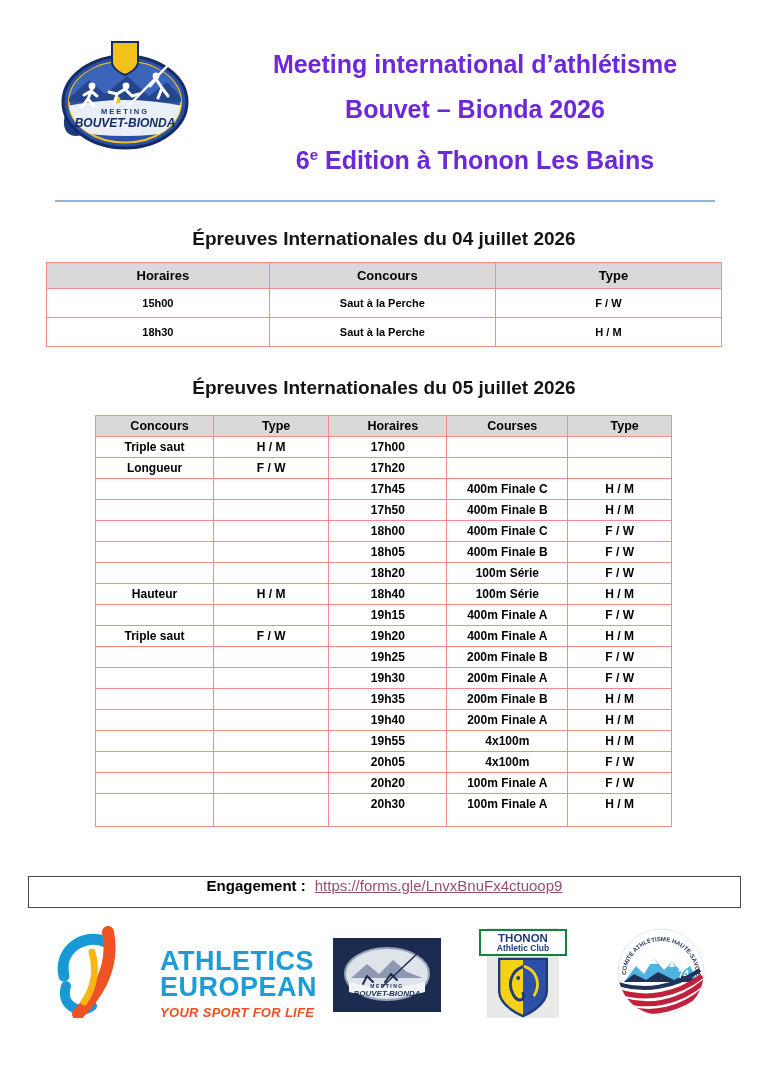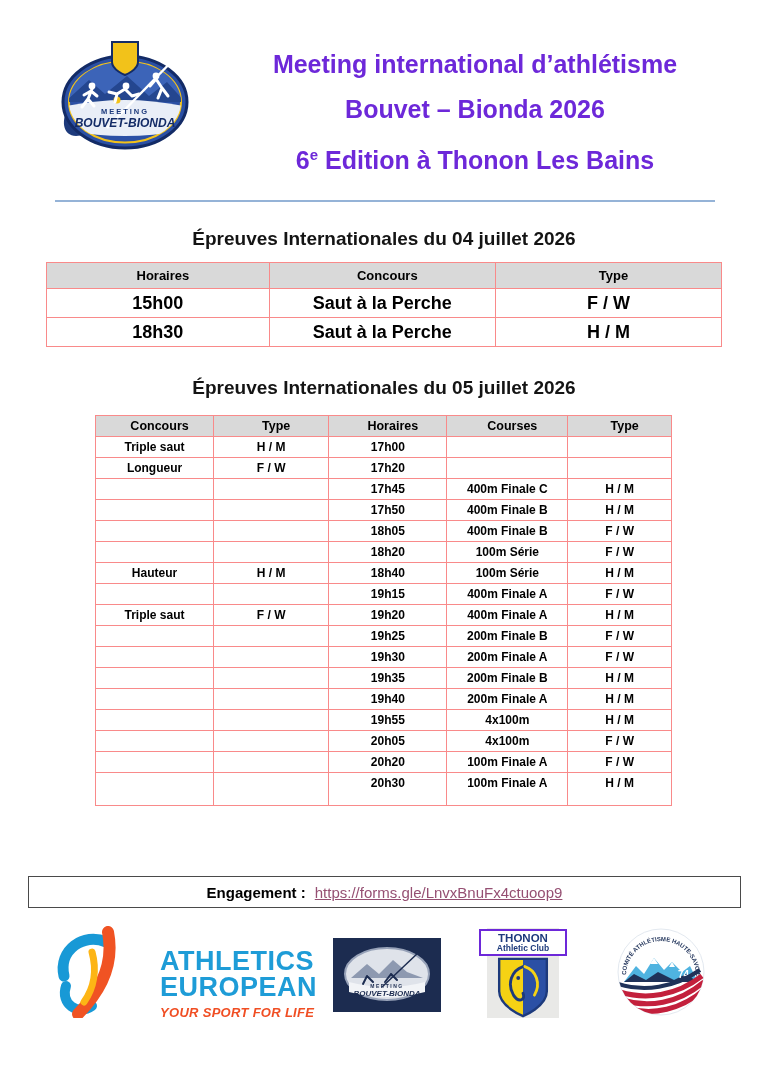--- a/index.html
+++ b/index.html
@@ -22,46 +22,46 @@
   #sec2-title { top:377px; }
 
   
   table { border-collapse:collapse; table-layout:fixed; position:absolute; }
   th, td { border:1.5px solid #f98a8a; text-align:center; vertical-align:middle;
     font-weight:bold; color:#000; padding:0 2px; overflow:hidden; }
   th { background:#d9d9d9;padding-left:12px; }
 
   #table1 { left:46px; top:262px; width:676px; }
   #table1 th { height:25px; font-size:13px; }
-  #table1 td { height:28px; font-size:18px; }
+  #table1 td { height:28px; font-size:11px; }
 
   #table2 { left:95px; top:415px; width:577px; }
   #table2 th { height:20px; font-size:12.5px; }
   #table2 td { height:20px; font-size:12px; }
   #table2 tbody tr:last-child td { height:29px; vertical-align:top; padding-top:3px; }
 
   
   .engagement-box { position:absolute; left:28px; top:876px; width:711px; height:30px;
-    border:1px solid #4a4a4a; display:flex; align-items:center; justify-content:center;
+    border:1px solid #4a4a4a; display:flex; align-items:flex-start; justify-content:center;
     font-size:15px; font-weight:bold; }
   .eng-label { color:#000; }
   .eng-link { color:#954f72; text-decoration:underline; margin-left:9px; font-weight:normal; }
 
   
   .ea-logo { position:absolute; left:50px; top:926px; display:flex; }
   .ea-text { margin-left:10px; padding-top:22px; }
   .ea-name { color:#1e9cd7; font-weight:bold; font-size:27px; line-height:26px; letter-spacing:0.5px; }
   .ea-tag  { color:#f04e23; font-weight:bold; font-style:italic; font-size:13px; margin-top:5px; letter-spacing:0.3px; }
 
   .bb-flag { position:absolute; left:333px; top:938px; width:108px; height:74px;
     background:#1c2c50; display:flex; align-items:center; justify-content:center; }
 
   .tac-logo { position:absolute; left:487px; top:928px; width:72px; height:90px;
     background:#e9e9e7; display:flex; flex-direction:column; align-items:center; }
-  .tac-header { background:#ffffff; border:2px solid #6d28d9; width:62px; margin-top:1px;
+  .tac-header { background:#ffffff; border:2px solid #15803d; width:62px; margin-top:1px;
     text-align:center; padding:1px 11px; }
   .tac-line1 { color:#1d3a7c; font-weight:bold; font-size:11.5px; line-height:12px; }
   .tac-line2 { color:#1d3a7c; font-weight:bold; font-size:8.5px; line-height:9px; }
 
   .cahs-logo { position:absolute; left:616px; top:926px; width:90px; height:94px; }
 
   svg text { font-family:"Liberation Sans", sans-serif; }
 </style>
 </head>
 <body>
@@ -176,20 +176,27 @@
           <td>17h45</td>
           <td>400m Finale C</td>
           <td>H / M</td>
         </tr>
         <tr>
           <td></td>
           <td></td>
           <td>17h50</td>
           <td>400m Finale B</td>
           <td>H / M</td>
+        </tr>
+        <tr>
+          <td></td>
+          <td></td>
+          <td>18h00</td>
+          <td>400m Finale C</td>
+          <td>F / W</td>
         </tr>
         <tr>
           <td></td>
           <td></td>
           <td>18h05</td>
           <td>400m Finale B</td>
           <td>F / W</td>
         </tr>
         <tr>
           <td></td>

